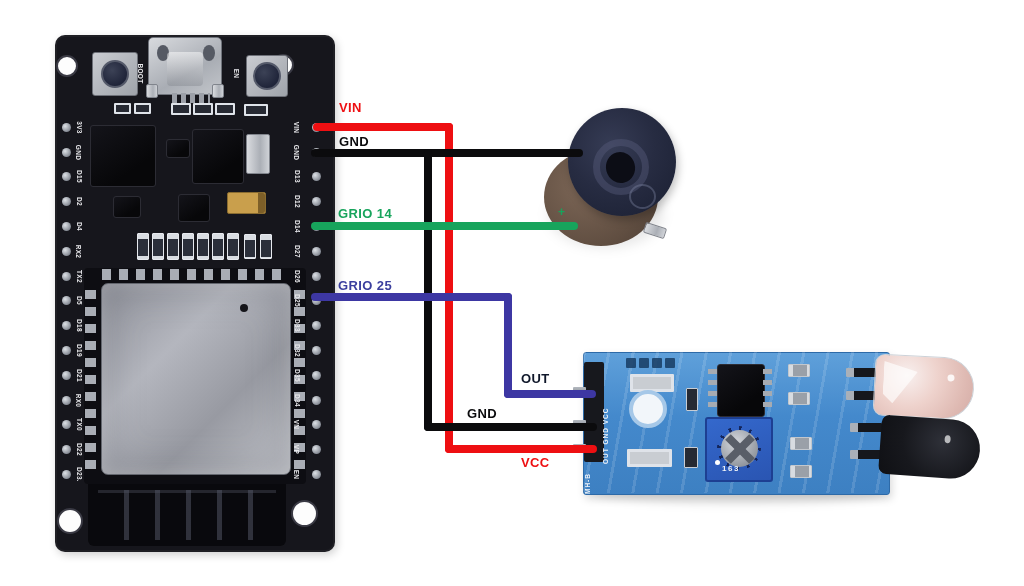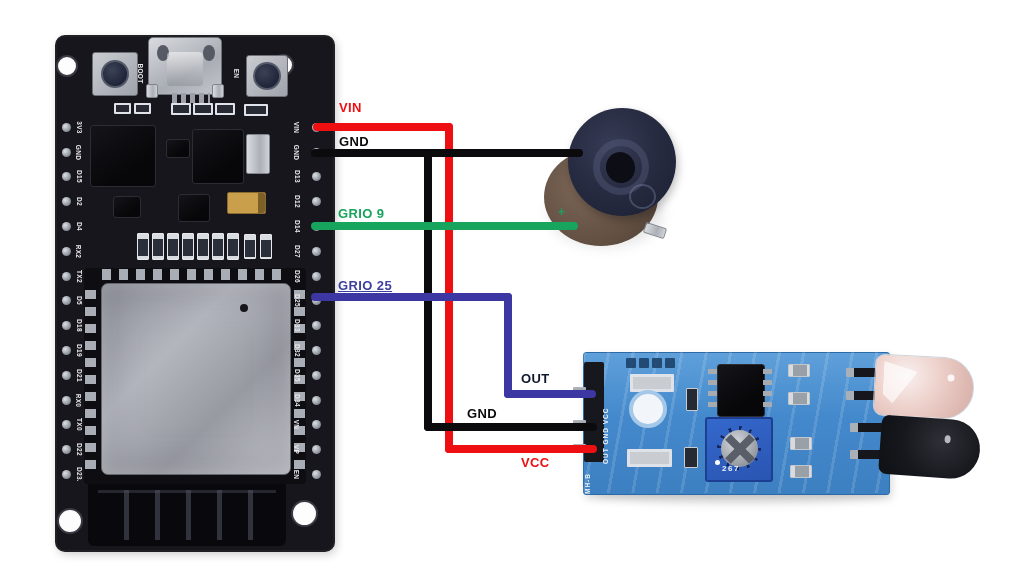--- a/index.html
+++ b/index.html
@@ -360,21 +360,21 @@
   <div class="abs chip" style="left:717px;top:364px;width:46px;height:51px;"></div>
   <div class="abs ic-pins-v" style="left:708px;top:369px;width:9px;height:42px;"></div>
   <div class="abs ic-pins-v" style="left:763px;top:369px;width:9px;height:42px;"></div>
 
   <div class="abs trim" style="left:705px;top:417px;width:68px;height:65px;"></div>
   <div class="abs trim-ticks" style="left:717px;top:426px;width:44px;height:44px;"></div>
   <div class="abs trim-metal" style="left:721px;top:430px;width:37px;height:37px;">
     <span class="trim-slot" style="transform:translate(-50%,-50%) rotate(45deg);"></span>
     <span class="trim-slot" style="transform:translate(-50%,-50%) rotate(-45deg);"></span>
   </div>
-  <div class="abs" style="left:722px;top:464px;font-size:8px;font-weight:bold;color:#f0f4f8;letter-spacing:1.5px;">267</div>
+  <div class="abs" style="left:722px;top:464px;font-size:8px;font-weight:bold;color:#f0f4f8;letter-spacing:1.5px;">163</div>
   <div class="abs glint" style="left:715px;top:460px;width:5px;height:5px;"></div>
 
   <div class="abs smdg" style="left:788px;top:364px;width:22px;height:13px;"></div>
   <div class="abs smdg" style="left:788px;top:392px;width:22px;height:13px;"></div>
   <div class="abs smdg" style="left:790px;top:437px;width:22px;height:13px;"></div>
   <div class="abs smdg" style="left:790px;top:465px;width:22px;height:13px;"></div>
 
   <div class="abs blkpin" style="left:846px;top:368px;width:32px;height:9px;"></div>
   <div class="abs blkpin" style="left:846px;top:391px;width:32px;height:9px;"></div>
   <div class="abs blkpin" style="left:850px;top:423px;width:32px;height:9px;"></div>
@@ -399,20 +399,20 @@
   <div class="wire" style="left:424px;top:423px;width:173px;height:8px;background:#0b0b0d;"></div>
 
   <div class="wire" style="left:311px;top:222px;width:267px;height:8px;background:#17a45c;"></div>
 
   <div class="wire" style="left:311px;top:293px;width:201px;height:8px;background:#3d37a3;"></div>
   <div class="wire" style="left:504px;top:293px;width:8px;height:105px;background:#3d37a3;"></div>
   <div class="wire" style="left:504px;top:390px;width:92px;height:8px;background:#3d37a3;"></div>
 
   <div class="lbl" style="left:339px;top:100px;color:#ee0f12;">VIN</div>
   <div class="lbl" style="left:339px;top:134px;color:#0b0b0d;">GND</div>
-  <div class="lbl" style="left:338px;top:206px;color:#17a45c;">GRIO 9</div>
-  <div class="lbl" style="left:338px;top:278px;color:#3b3f9e;text-decoration:underline;">GRIO 25</div>
+  <div class="lbl" style="left:338px;top:206px;color:#17a45c;">GRIO 14</div>
+  <div class="lbl" style="left:338px;top:278px;color:#3b3f9e;">GRIO 25</div>
   <div class="lbl" style="left:521px;top:371px;color:#0f172a;">OUT</div>
   <div class="lbl" style="left:467px;top:406px;color:#0b0b0d;">GND</div>
   <div class="lbl" style="left:521px;top:455px;color:#ee0f12;">VCC</div>
   <div class="lbl" style="left:558px;top:205px;color:#17a45c;font-size:12px;">+</div>
 
 </div>
 
 </body></html>

